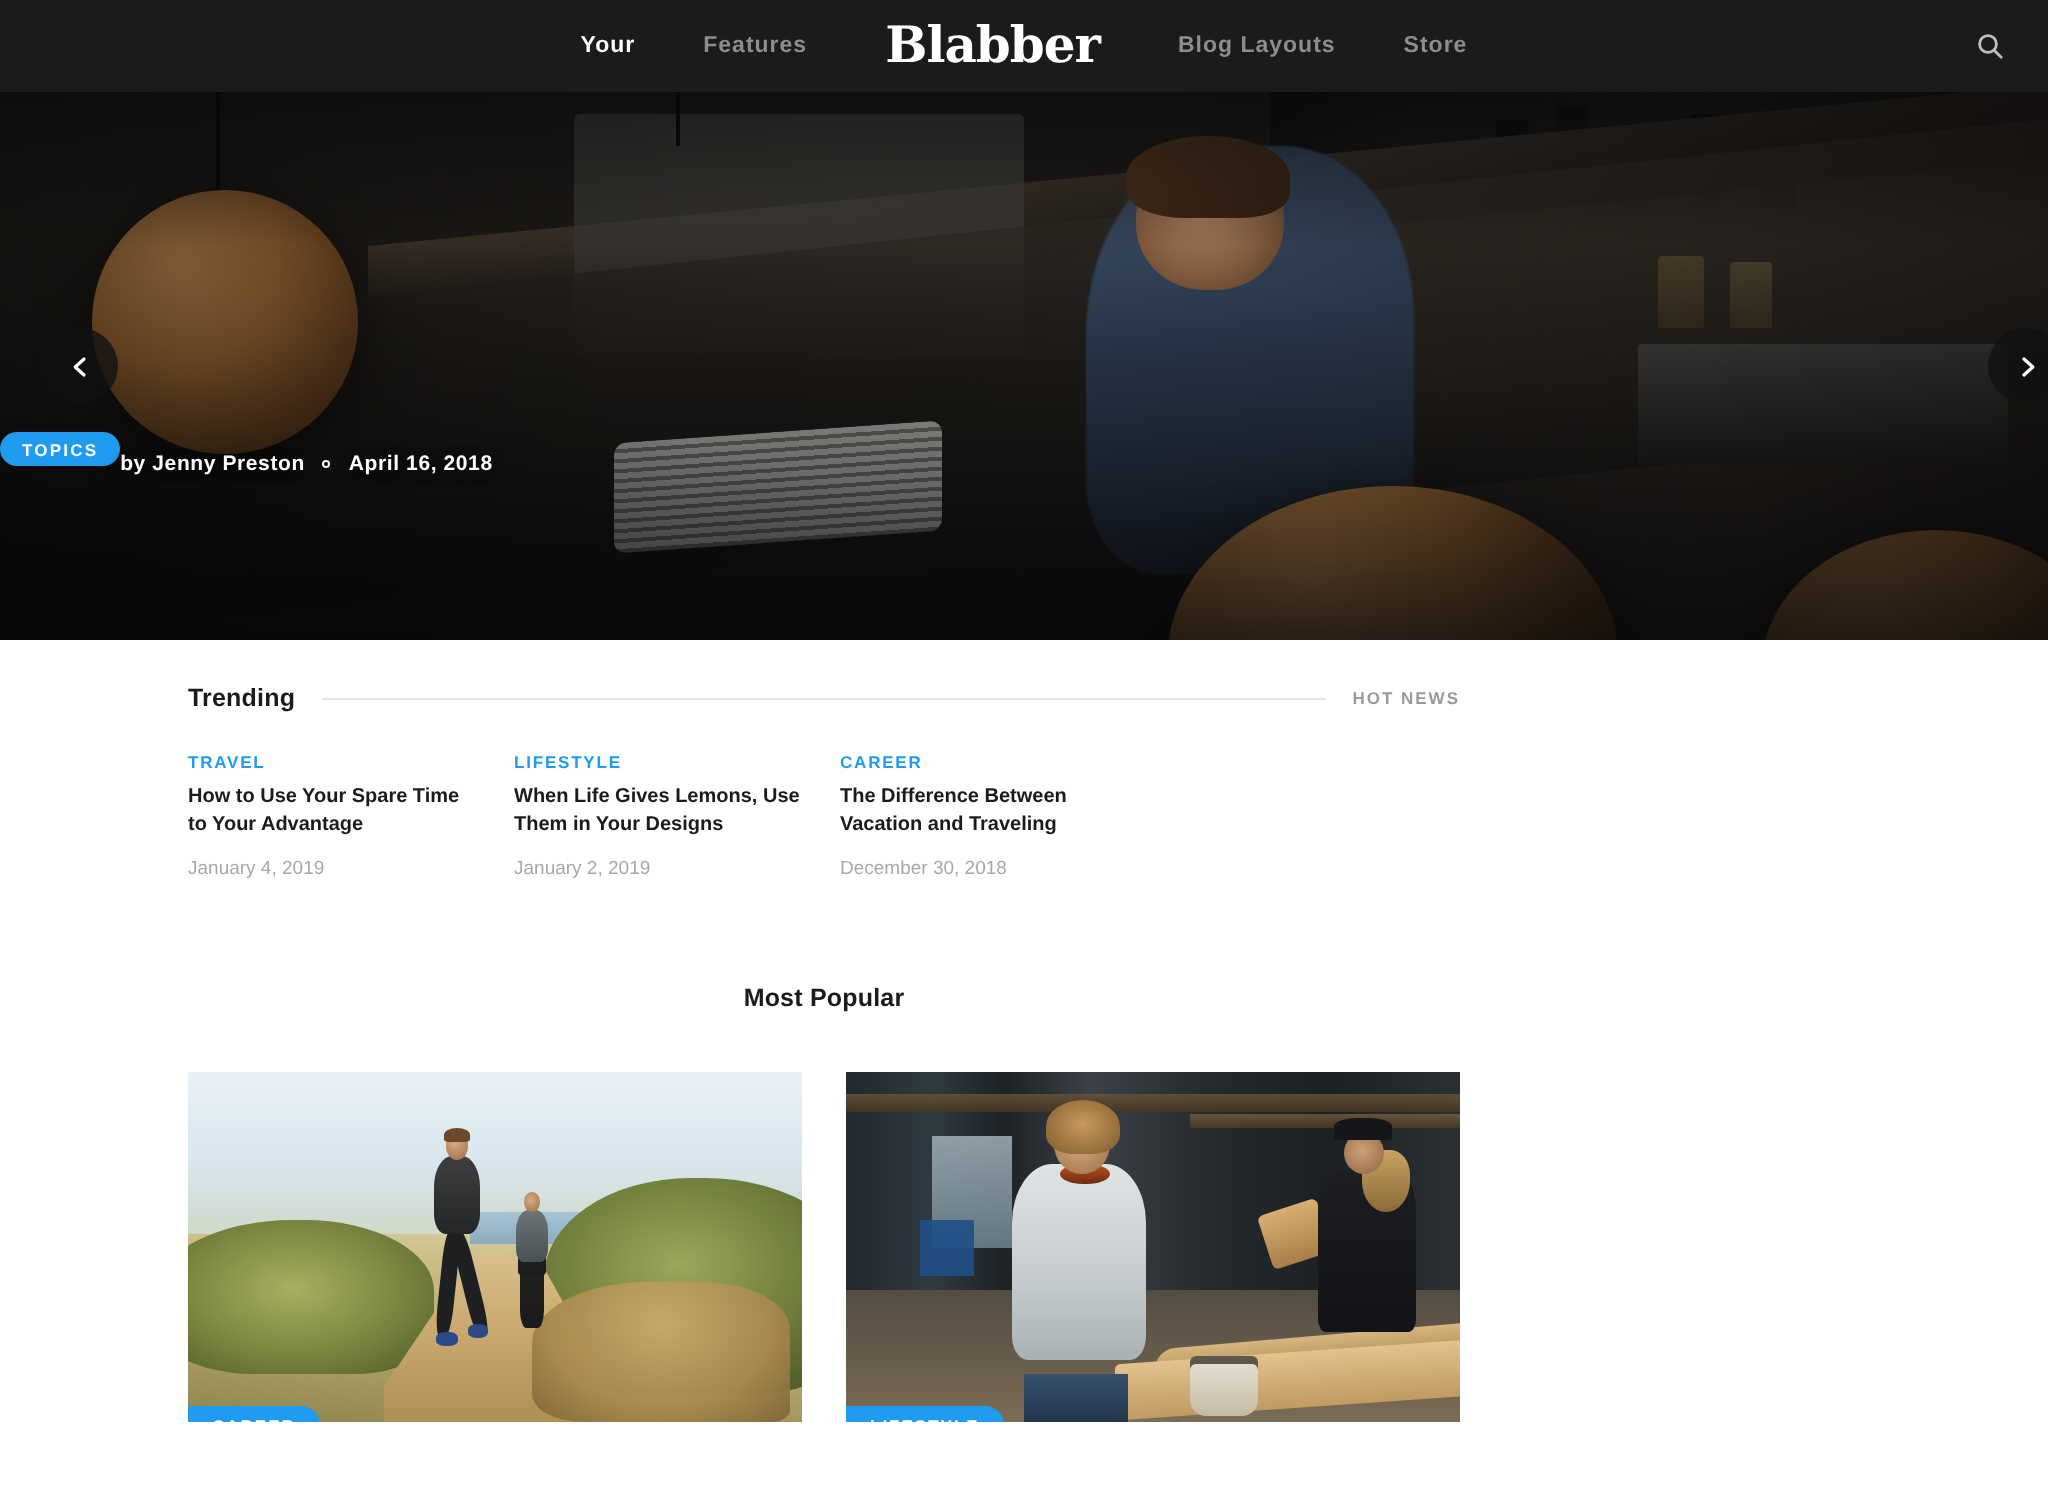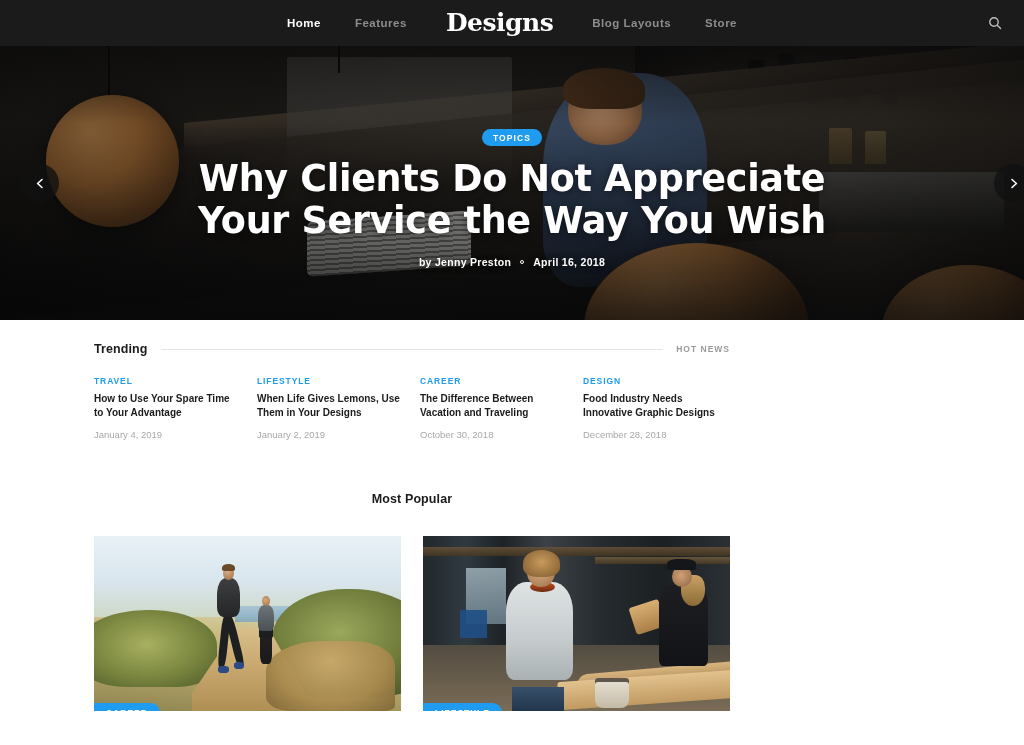--- a/index.html
+++ b/index.html
@@ -74,21 +74,21 @@
   .hp-sink{ position:absolute; left:80%; top:46%; width:18%; height:22%;
     background:linear-gradient(180deg,#4d4c49,#232220); border-radius:2px; opacity:.9;}
   .hp-vig{ position:absolute; inset:0;
     background:
       linear-gradient(180deg, rgba(8,8,9,.55) 0%, rgba(8,8,9,.12) 28%, rgba(8,8,9,.35) 62%, rgba(8,8,9,.72) 100%),
       radial-gradient(ellipse at 50% 52%, rgba(0,0,0,0) 28%, rgba(0,0,0,.55) 100%);
   }
 
   .hero-content{
     position:absolute; inset:0; z-index:5;
-    display:flex; flex-direction:column; align-items:center; justify-content:flex-start;
+    display:flex; flex-direction:row; align-items:center; justify-content:flex-start;
     padding-top:83px;
   }
   .pill{
     display:inline-block; background:#1f9bf0; color:#fff;
     font-size:8.5px; font-weight:bold; letter-spacing:1.1px;
     padding:4px 11px 3px; border-radius:11px; text-transform:uppercase;
   }
   .hero-title{
     margin-top:12px; text-align:center; color:#fff;
     font-size:36.5px; line-height:1.14; font-weight:bold; letter-spacing:-.3px;
@@ -227,23 +227,23 @@
     font-size:8.5px; font-weight:bold; letter-spacing:1px; text-transform:uppercase;
     padding:5px 12px 4px; border-radius:0 12px 12px 0;
   }
   .card-body{ padding-top:23px; }
 </style>
 </head>
 <body>
 
 <div class="navbar">
   <div class="nav-inner">
-    <a class="nav-link active" href="#">Home</a>
+    <a class="nav-link active" href="#">Your</a>
     <a class="nav-link" href="#">Features</a>
-    <div class="brand">Designs</div>
+    <div class="brand">Blabber</div>
     <a class="nav-link" href="#">Blog Layouts</a>
     <a class="nav-link" href="#">Store</a>
   </div>
   <button class="search-btn">
     <svg width="14" height="14" viewBox="0 0 14 14" aria-hidden="true">
       <circle cx="6" cy="6" r="4.2" fill="none" stroke="#bdbdbd" stroke-width="1.4"></circle>
       <line x1="9.2" y1="9.2" x2="12.6" y2="12.6" stroke="#bdbdbd" stroke-width="1.4" stroke-linecap="round"></line>
     </svg>
   </button>
 </div>
@@ -271,21 +271,20 @@
     <div class="lamp-cord" style="left:10.5%; top:0; height:22%;"></div>
     <div class="lamp" style="left:4.5%; top:18%; width:13%; height:48%;"></div>
     <div class="lamp-cord" style="left:33%; top:0; height:10%;"></div>
     <div class="lamp" style="left:57%; top:72%; width:22%; height:62%;"></div>
     <div class="lamp" style="left:86%; top:80%; width:17%; height:50%;"></div>
     <div class="hp-vig"></div>
   </div>
 
   <div class="hero-content">
     <span class="pill">TOPICS</span>
-    <h1 class="hero-title">Why Clients Do Not Appreciate Your Service the Way You Wish</h1>
     <div class="hero-meta">
       <span>by Jenny Preston</span>
       <span class="dot-sep"></span>
       <span>April 16, 2018</span>
     </div>
   </div>
 
   <button class="arrow left">
     <svg width="11" height="11" viewBox="0 0 11 11" aria-hidden="true">
       <polyline points="7,1.5 2.6,5.5 7,9.5" fill="none" stroke="#fff" stroke-width="1.6" stroke-linecap="round" stroke-linejoin="round"></polyline>
@@ -314,26 +313,21 @@
         <div class="trend-date">January 4, 2019</div>
       </div>
       <div>
         <div class="trend-cat">LIFESTYLE</div>
         <div class="trend-title">When Life Gives Lemons, Use Them in Your Designs</div>
         <div class="trend-date">January 2, 2019</div>
       </div>
       <div>
         <div class="trend-cat">CAREER</div>
         <div class="trend-title">The Difference Between Vacation and Traveling</div>
-        <div class="trend-date">October 30, 2018</div>
-      </div>
-      <div>
-        <div class="trend-cat">DESIGN</div>
-        <div class="trend-title">Food Industry Needs Innovative Graphic Designs</div>
-        <div class="trend-date">December 28, 2018</div>
+        <div class="trend-date">December 30, 2018</div>
       </div>
     </div>
 
     <div class="sec-head popular-head">
       <div class="sec-title">Most Popular</div>
       <div class="sec-rule"></div>
     </div>
 
     <div class="cards">
 

